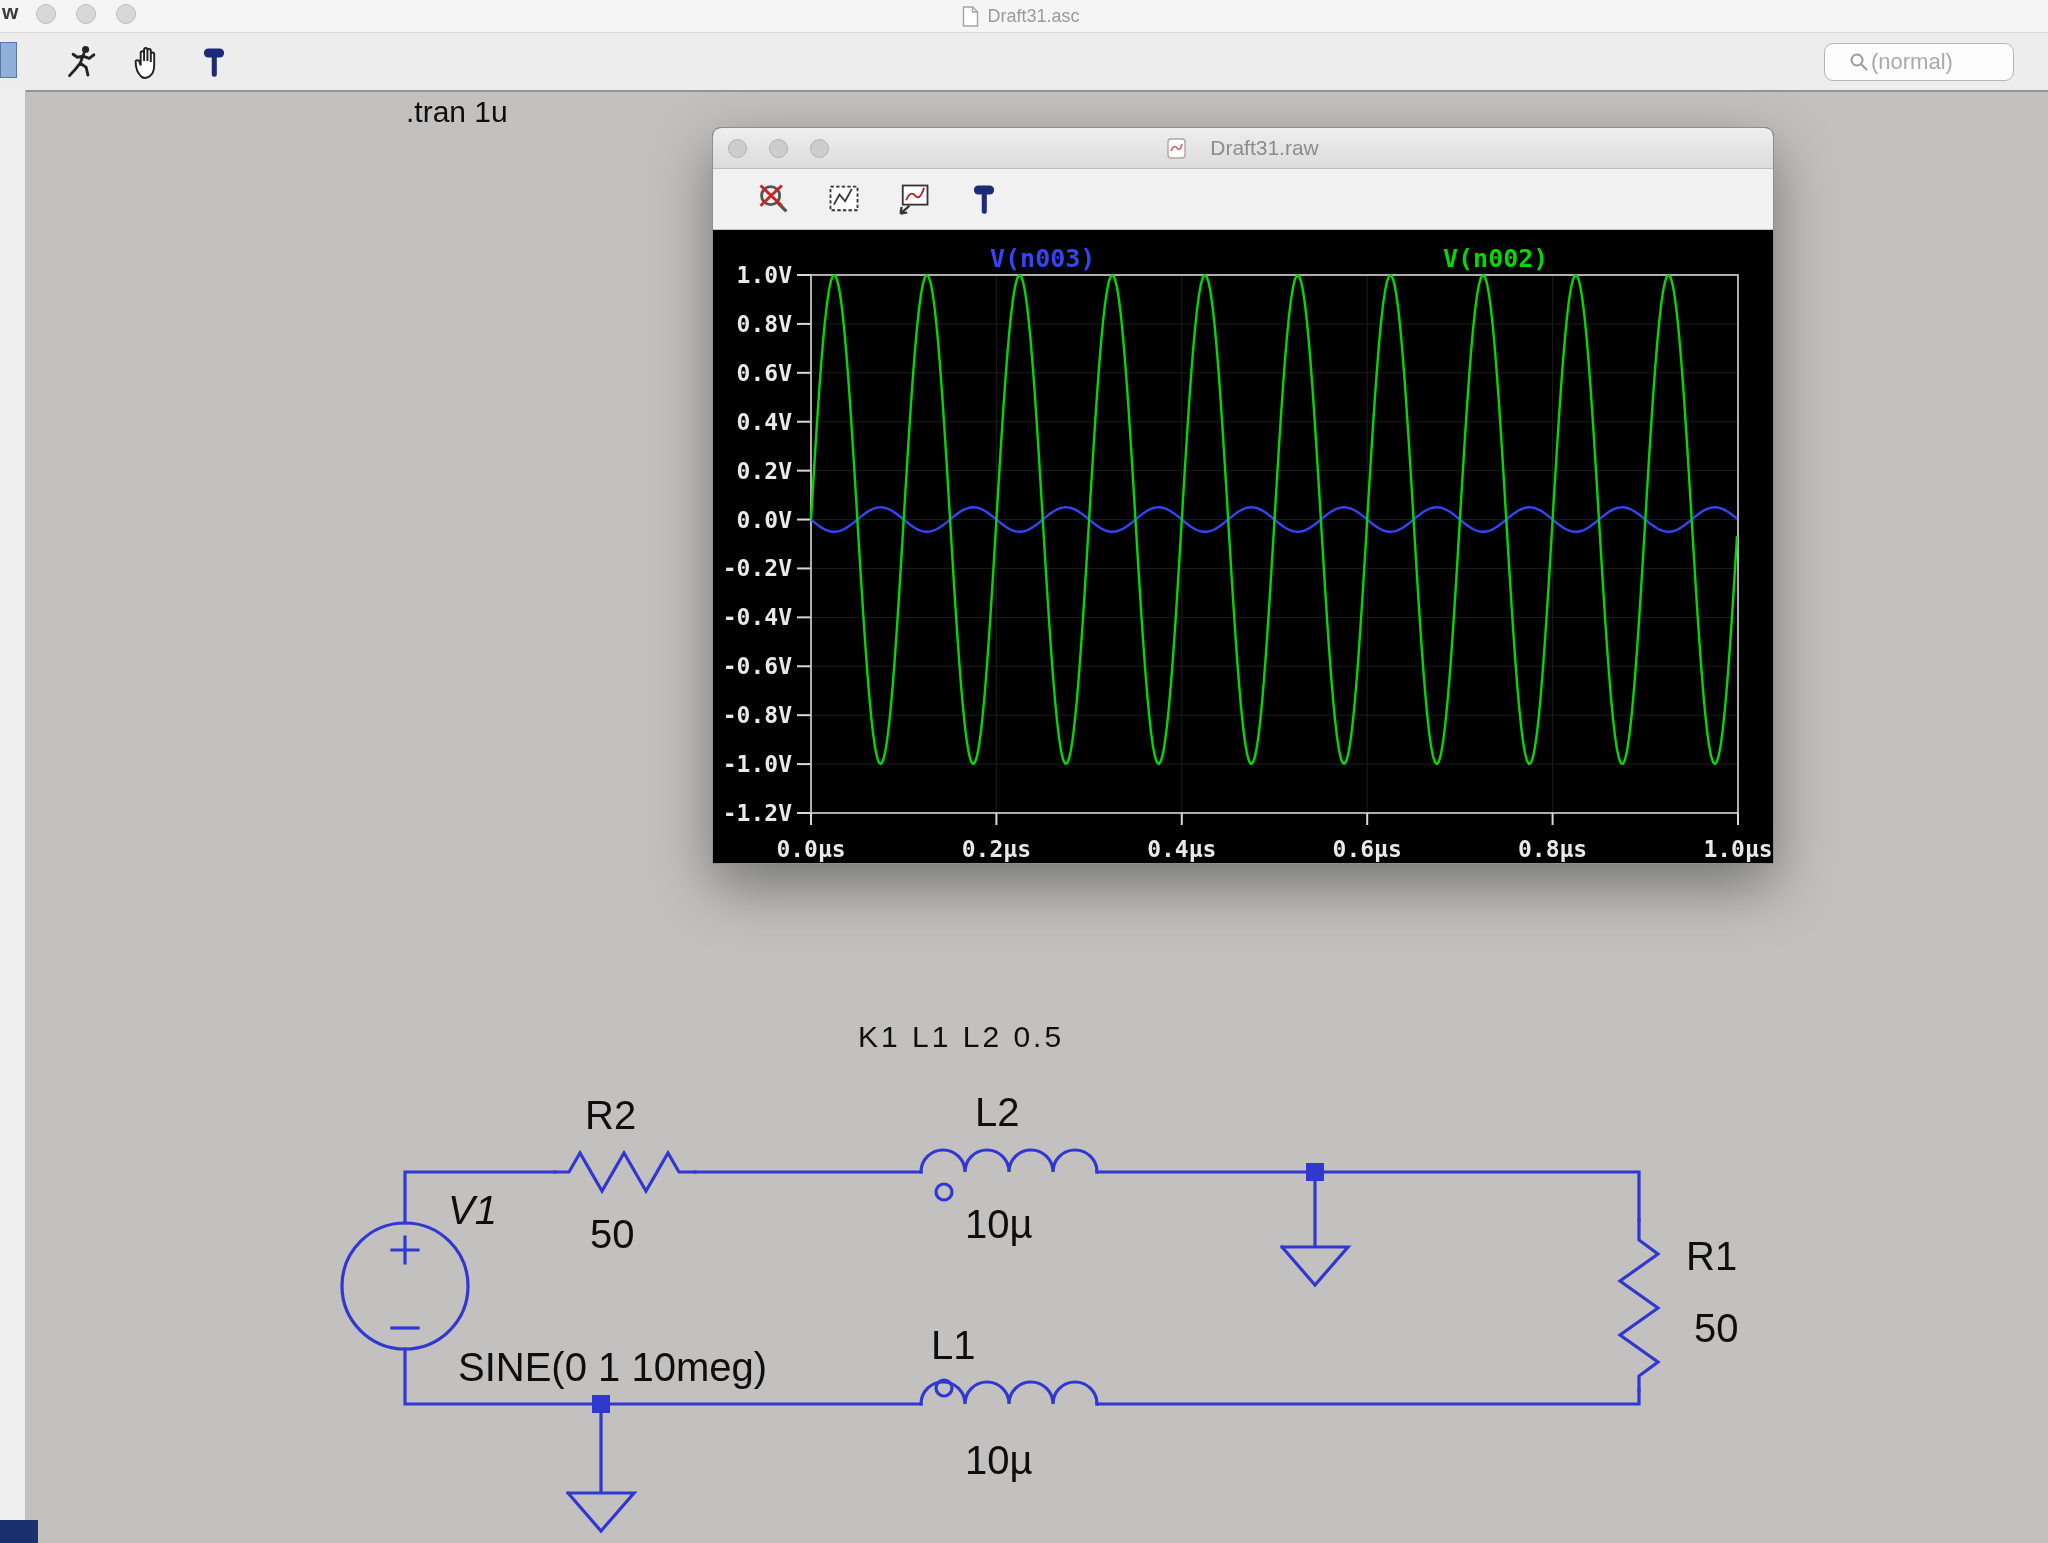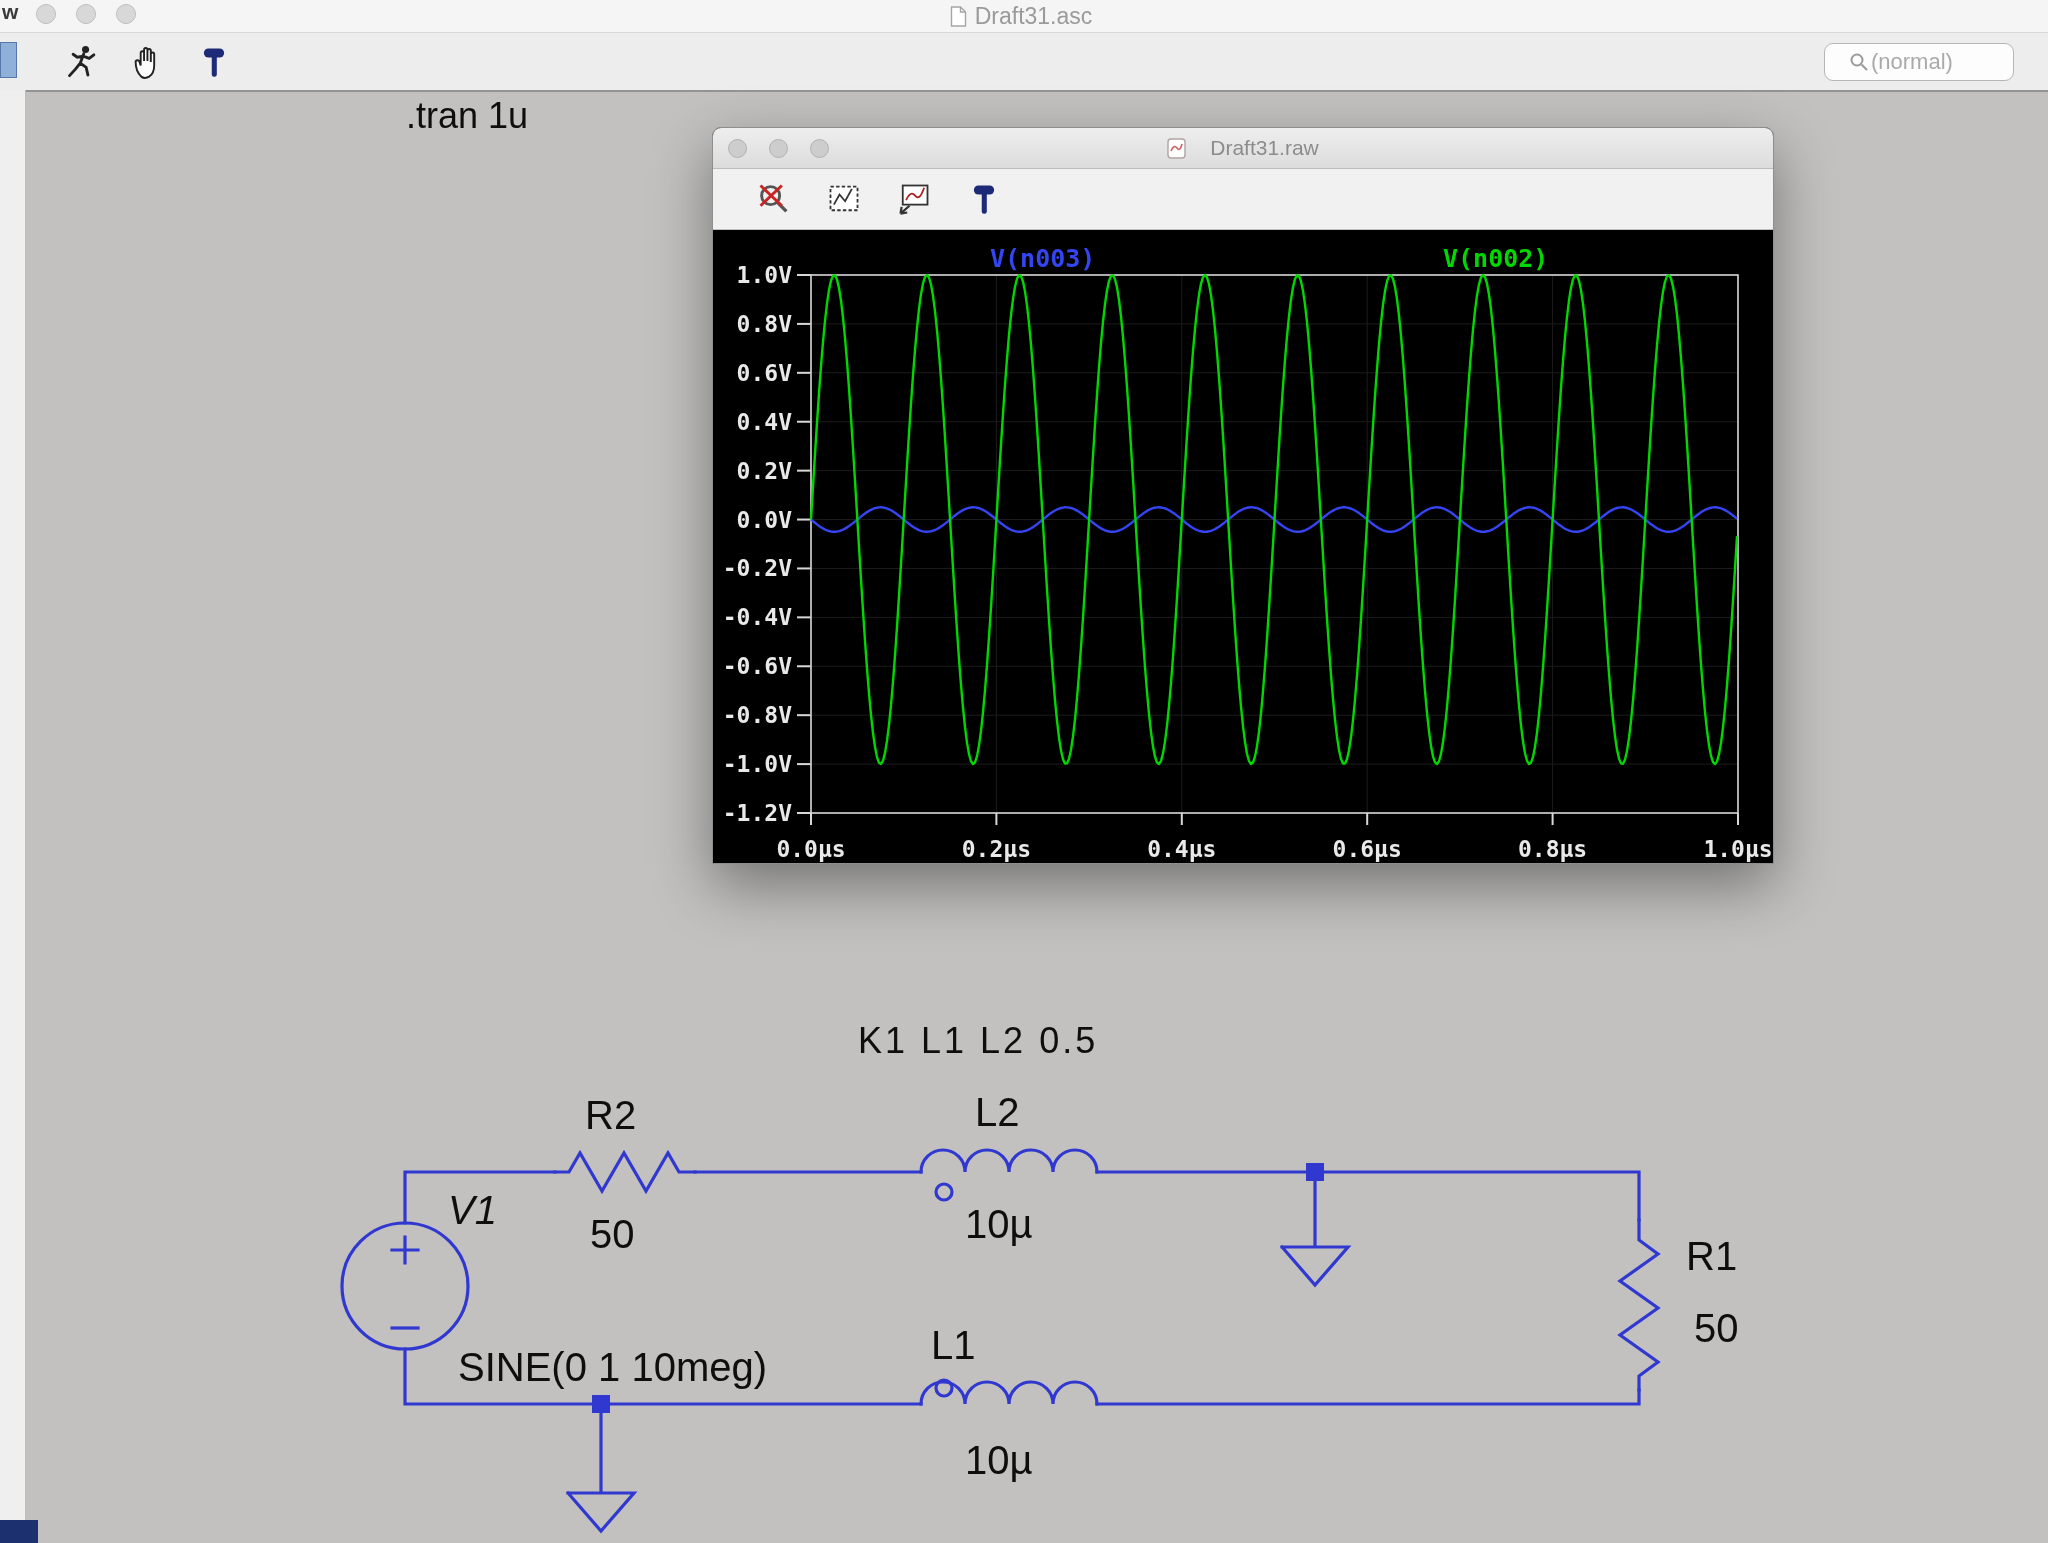--- a/index.html
+++ b/index.html
@@ -1,40 +1,40 @@
 <!DOCTYPE html>
 <html><head>
 <meta charset="utf-8">
 <style>
   html,body{margin:0;padding:0;background:#888;}
   .screen{position:relative;width:2048px;height:1543px;overflow:hidden;background:#c2c1c0;font-family:"Liberation Sans",sans-serif;}
 
   
   .main-titlebar{position:absolute;left:0;top:0;width:2048px;height:32px;background:#f5f5f5;border-bottom:1px solid #d9d9d9;}
-  .main-title{position:absolute;left:0;right:6px;top:0;height:32px;display:flex;align-items:center;justify-content:center;gap:8px;font-size:23px;color:#9a9a9a;}
+  .main-title{position:absolute;left:0;right:6px;top:0;height:32px;display:flex;align-items:center;justify-content:center;gap:8px;font-size:18px;color:#9a9a9a;}
   .lights{position:absolute;left:36px;top:4px;display:flex;gap:20px;}
   .light{width:18px;height:18px;border-radius:50%;background:#d8d8d8;border:1px solid #bdbdbd;}
   .stray-w{position:absolute;left:2px;top:0px;font-size:21px;color:#3a3a3a;font-weight:bold;}
 
   .main-toolbar{position:absolute;left:0;top:33px;width:2048px;height:57px;background:#ededed;border-bottom:2px solid #949494;}
   .tb-icon{position:absolute;top:9px;width:40px;height:40px;display:flex;align-items:center;justify-content:center;cursor:pointer;}
   .search-box{position:absolute;right:34px;top:10px;width:190px;height:38px;background:#fdfdfd;border:1.5px solid #b6b6b6;border-radius:9px;display:flex;align-items:center;padding-left:10px;box-sizing:border-box;justify-content:flex-end;}
   .search-box input{border:none;outline:none;background:transparent;font-size:22px;font-family:"Liberation Sans",sans-serif;width:140px;color:#555;}
   .search-box input::placeholder{color:#a9a9a9;}
 
   
   .artifact-blue-sq{position:absolute;left:0;top:42px;width:15px;height:34px;background:#8fb0d8;border:1px solid #5577aa;}
   .artifact-navy-bar{position:absolute;left:0;top:1520px;width:38px;height:23px;background:#1c2f6e;}
   .left-gutter{position:absolute;left:0;top:90px;width:25px;height:1430px;background:#efefef;border-right:1px solid #bdbdbd;}
 
   
   .canvas{position:absolute;left:0;top:90px;width:2048px;height:1453px;}
   .circuit-svg{position:absolute;left:0;top:-90px;}
   .slabel{position:absolute;font-size:40px;color:#0e0e0e;white-space:pre;}
-  .directive{position:absolute;font-size:36px;color:#0e0e0e;white-space:pre;}
+  .directive{position:absolute;font-size:30px;color:#0e0e0e;white-space:pre;}
 
   
   .plot-window{position:absolute;left:712px;top:37px;width:1060px;height:735px;border:1px solid #8e8e8e;border-radius:9px 9px 2px 2px;box-shadow:0 22px 60px rgba(0,0,0,.40);overflow:hidden;background:#000;}
   .pw-titlebar{position:relative;height:40px;background:linear-gradient(#eeeeee,#dcdcdc);border-bottom:1px solid #bdbdbd;}
   .pw-lights{position:absolute;left:15px;top:11px;display:flex;gap:22px;}
   .pw-light{width:17px;height:17px;border-radius:50%;background:#cdcdcd;border:1px solid #b2b2b2;}
   .pw-title{height:40px;display:flex;align-items:center;justify-content:center;gap:24px;font-size:21px;color:#8c8c8c;}
   .pw-toolbar{position:relative;height:60px;background:#f1f1f1;border-bottom:1px solid #bfbfbf;display:flex;align-items:center;gap:32px;padding-left:42px;}
   .pw-icon{width:38px;height:38px;display:flex;align-items:center;justify-content:center;cursor:pointer;}
   .plot-area{position:relative;width:1060px;height:634px;background:#000;}

